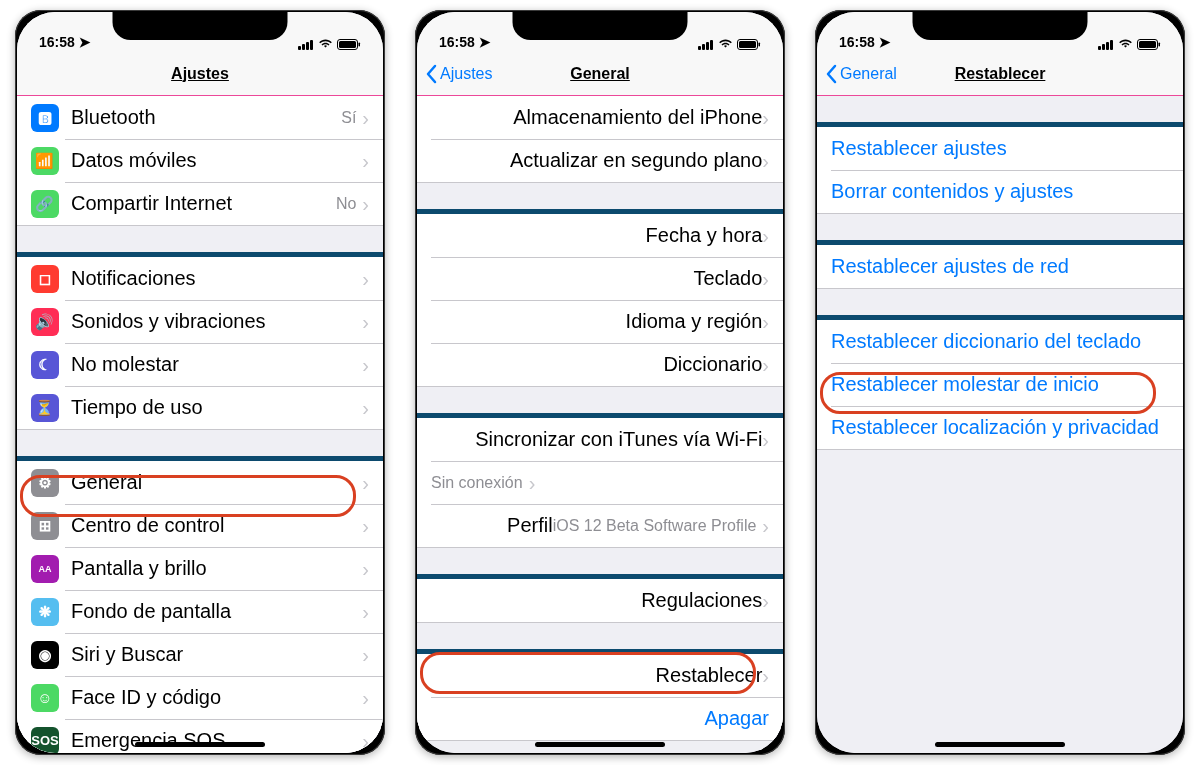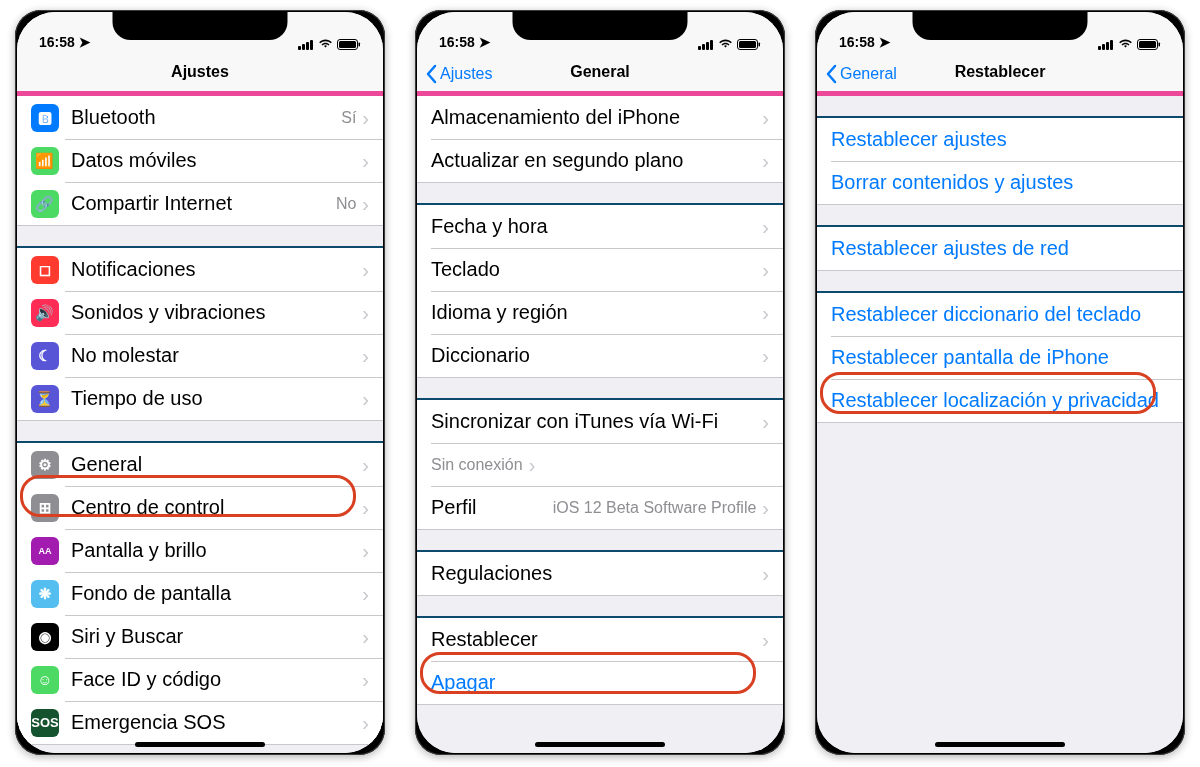--- a/index.html
+++ b/index.html
@@ -45,38 +45,39 @@
     align-items:flex-end;
     padding:0 22px 2px;
     font-size:14px;
     font-weight:600;
   }
   .sb-right{display:flex;gap:4px;align-items:center}
   .sb-right svg{display:block}
   .nav {
     height:44px;
     background:#f8f8f8;
-    border-bottom:5px solid #ec4899;
+    border-bottom:1px solid #ec4899;
     display:flex;
     align-items:center;
     justify-content:center;
     position:relative;
+    text-decoration:underline;
   }
   .nav-title{font-size:16px;font-weight:600}
   .nav-back{
     position:absolute;left:8px;top:0;height:44px;
     display:flex;align-items:center;
     color:#007aff;font-size:16px;
   }
   .content{
     height:calc(100% - 84px);
     overflow:hidden;
     background:#efeff4;
   }
-  .group{margin-top:20px;background:#fff;border-top:2px solid #0c4a6e;border-bottom:1px solid #c8c7cc}
+  .group{margin-top:26px;background:#fff;border-top:5px solid #0c4a6e;border-bottom:1px solid #c8c7cc}
   .group.first{margin-top:0;border-top:none}
   .row{
     height:43px;
     display:flex;
     align-items:center;
     padding:0 14px;
     position:relative;
     background:#fff;
   }
   .row+.row::before{
@@ -242,21 +243,21 @@
       </div>
       <div class="nav">
         <div class="nav-back">
           <svg width="12" height="20" viewBox="0 0 12 20">
             <path d="M10 2L3 10l7 8" stroke="#007aff" stroke-width="2.5" fill="none" stroke-linecap="round" stroke-linejoin="round"></path>
           </svg>
           <span style="margin-left:3px">Ajustes</span>
         </div>
         <span class="nav-title">General</span>
       </div>
-      <div class="content" style="position: relative;">
+      <div class="content" style="position: relative; text-align: right;">
         <div class="group first">
           <div class="row no-icon">
             <span class="row-label">Almacenamiento del iPhone</span>
             <span class="chevron">›</span>
           </div>
           <div class="row no-icon">
             <span class="row-label">Actualizar en segundo plano</span>
             <span class="chevron">›</span>
           </div>
         </div>
@@ -356,21 +357,21 @@
         <div class="group">
           <div class="row no-icon">
             <span class="row-label link">Restablecer ajustes de red</span>
           </div>
         </div>
         <div class="group">
           <div class="row no-icon">
             <span class="row-label link">Restablecer diccionario del teclado</span>
           </div>
           <div class="row no-icon">
-            <span class="row-label link">Restablecer pantalla de iPhone</span>
+            <span class="row-label link">Restablecer molestar de inicio</span>
           </div>
           <div class="row no-icon">
             <span class="row-label link">Restablecer localización y privacidad</span>
           </div>
         </div>
         <div class="highlight" style="top: 276px; left: 3px; width: 336px; height: 42px;"></div>
       </div>
       <div class="home-ind"></div>
     </div>
   </div>

